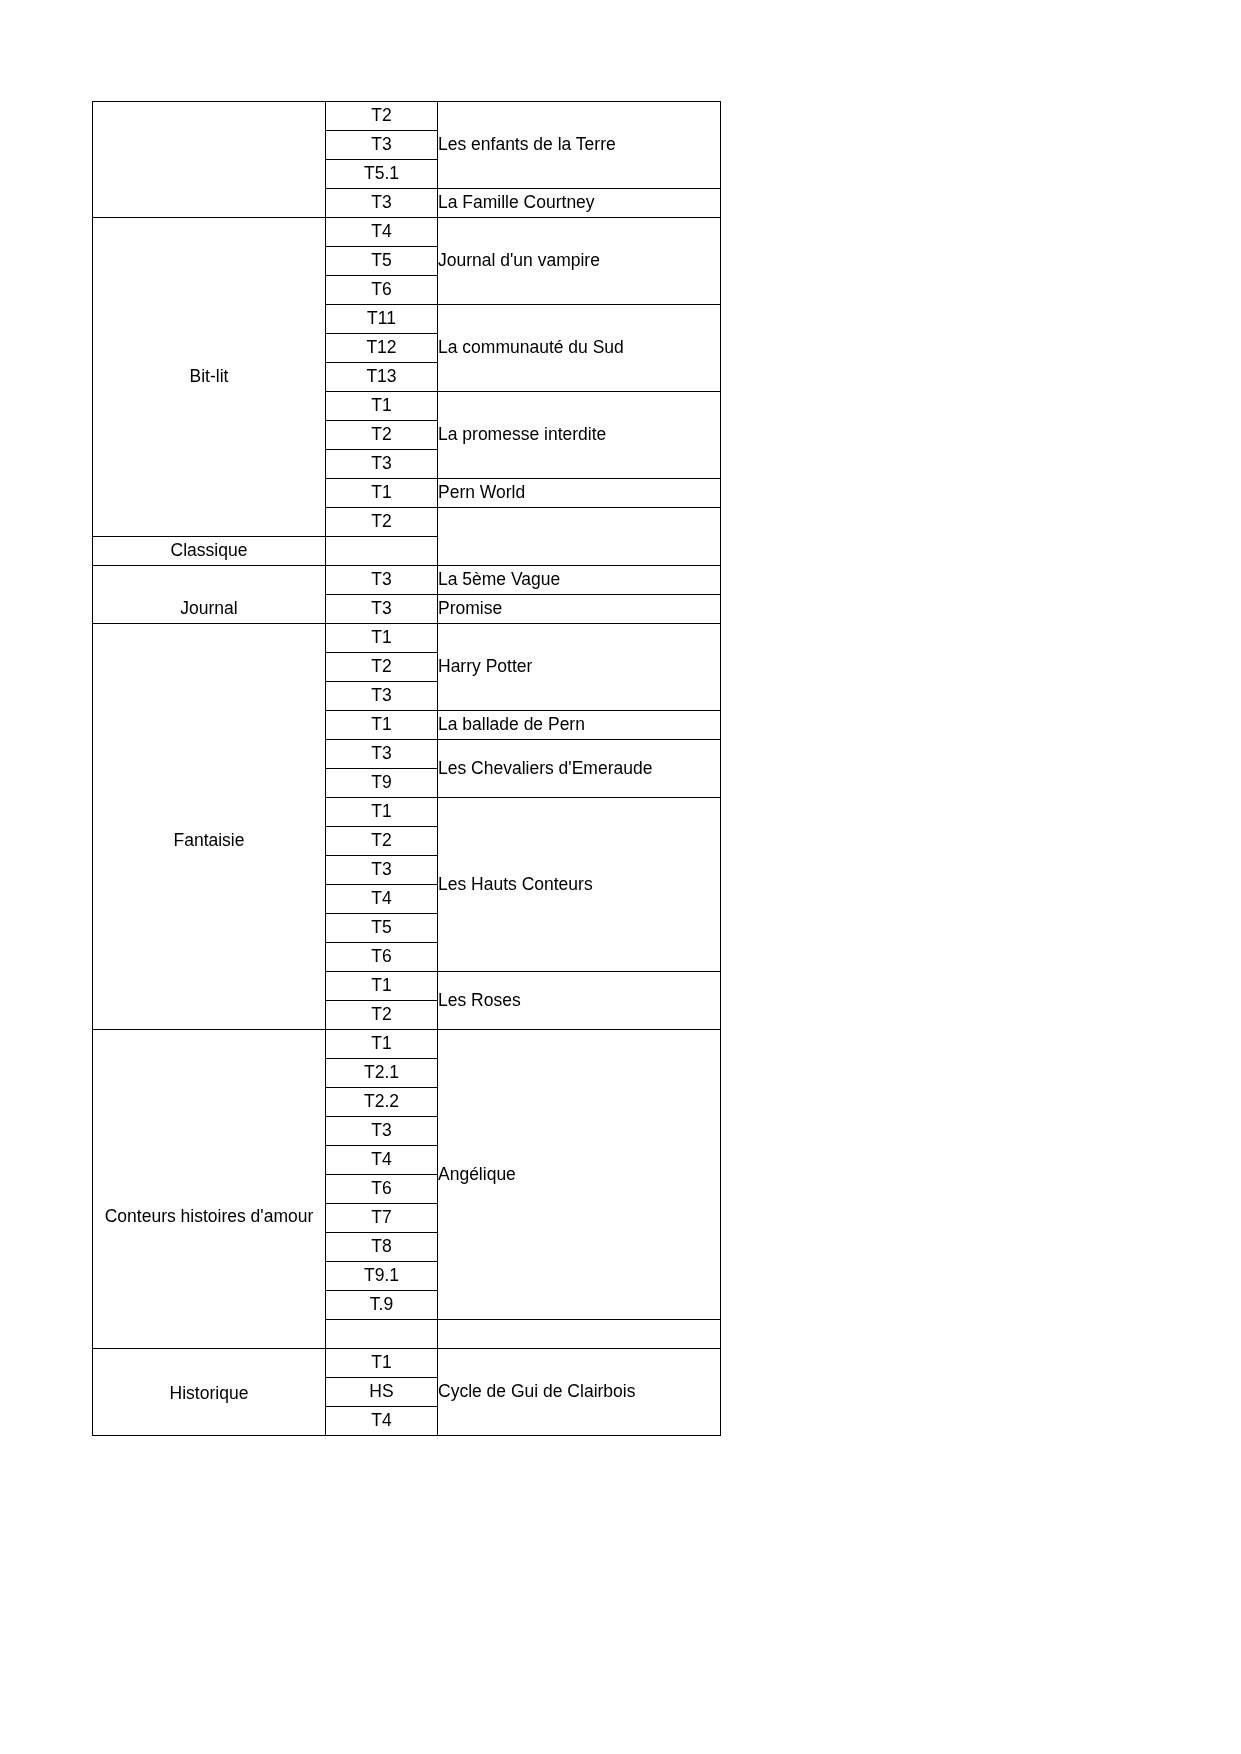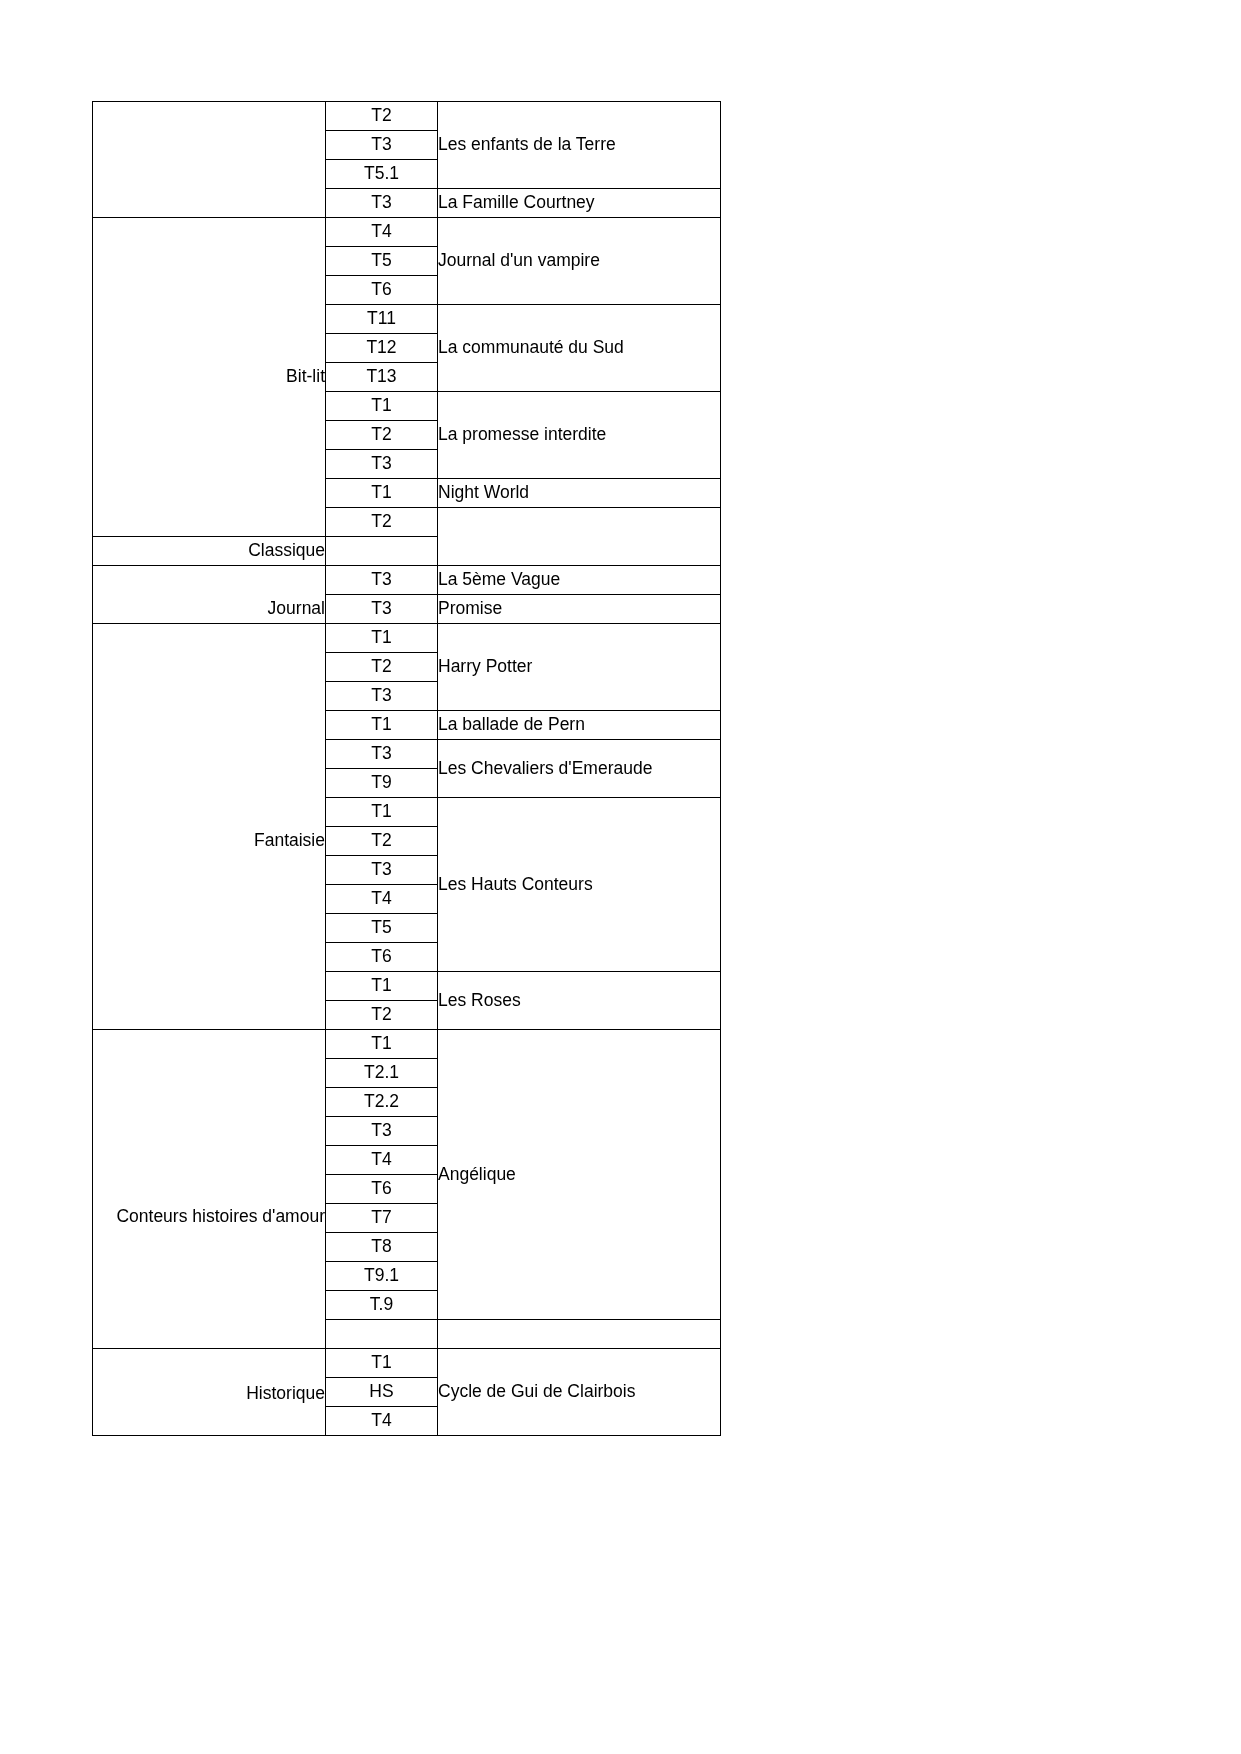--- a/index.html
+++ b/index.html
@@ -39,21 +39,21 @@
     color: #000000;
     padding: 0;
     height: 28px;
     vertical-align: middle;
     background: #ffffff;
   }
 
   
   td.genre {
     background: #dbe5f1;
-    text-align: right;
+    text-align: center;
     padding-left: 5px;
     vertical-align: middle;
     font-size: 17.5px;
   }
 
   
   td.tome {
     text-align: center;
     background: #ffffff;
   }
@@ -126,21 +126,21 @@
           <td class="title" rowspan="3"><span>La promesse interdite</span></td>
         </tr>
         <tr>
           <td class="tome"><span>T2</span></td>
         </tr>
         <tr>
           <td class="tome"><span>T3</span></td>
         </tr>
         <tr>
           <td class="tome"><span>T1</span></td>
-          <td class="title" rowspan="1"><span>Night World</span></td>
+          <td class="title" rowspan="1"><span>Pern World</span></td>
         </tr>
         <tr>
           <td class="tome"><span>T2</span></td>
           <td class="title blank-black" rowspan="2"></td>
         </tr>
         <tr>
           <td class="genre" rowspan="1" style="vertical-align: middle; padding-top: 0px;"><span>Classique</span></td>
           <td class="tome blank-black"></td>
         </tr>
         <tr>

